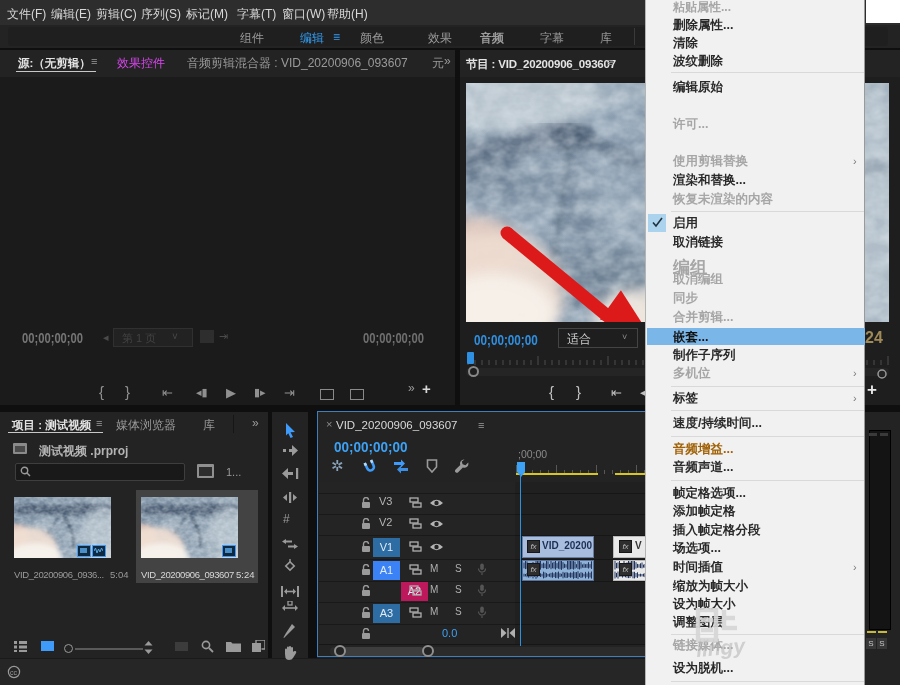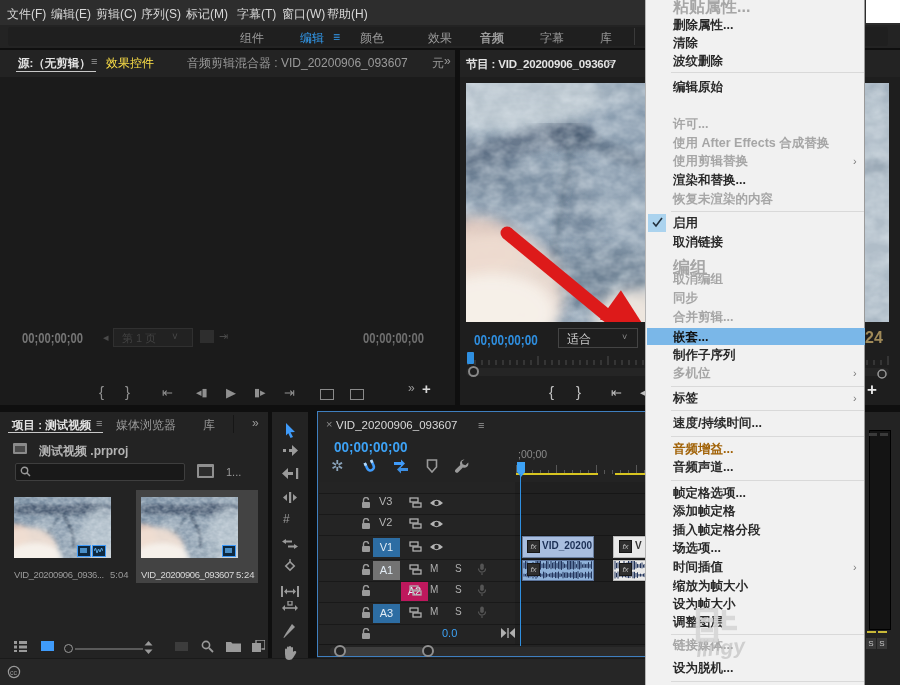--- a/index.html
+++ b/index.html
@@ -35,21 +35,21 @@
 
 <div class="abs" style="left:0;top:48px;width:900px;height:2px;background:#0f0f0f;"></div>
 <div class="abs" style="left:455px;top:48px;width:5px;height:358px;background:#0f0f0f;"></div>
 <div class="abs" style="left:0;top:405px;width:900px;height:7px;background:#0f0f0f;"></div>
 
 <div class="abs" style="left:0;top:50px;width:455px;height:355px;background:#232323;"></div>
 <div class="abs" style="left:0;top:77px;width:455px;height:328px;background:#1b1b1b;"></div>
 <div class="abs tx" style="left:18px;top:56px;font-size:11.5px;color:#e4e4e4;font-weight:bold;">源:（无剪辑）</div>
 <div class="abs tx" style="left:91px;top:55px;font-size:11px;color:#9a9a9a;">≡</div>
 <div class="abs" style="left:16px;top:71px;width:80px;height:1px;background:#c8c8c8;"></div>
-<div class="abs tx" style="left:106px;top:55px;font-size:12px;color:#fde047;">效果控件</div>
+<div class="abs tx" style="left:117px;top:55px;font-size:12px;color:#d946ef;">效果控件</div>
 <div class="abs tx" style="left:187px;top:55px;font-size:12px;color:#9a9a9a;">音频剪辑混合器 : VID_20200906_093607</div>
 <div class="abs tx" style="left:432px;top:55px;font-size:12px;color:#9a9a9a;">元</div>
 <div class="abs tx" style="left:444px;top:54px;font-size:12px;color:#9a9a9a;">»</div>
 
 <div class="abs tx" style="left:22px;top:330px;font-size:14px;font-weight:bold;color:#757575;transform:scaleX(0.80);transform-origin:0 0;">00;00;00;00</div>
 <div class="abs tx" style="left:363px;top:330px;font-size:14px;font-weight:bold;color:#6f6f6f;transform:scaleX(0.80);transform-origin:0 0;">00;00;00;00</div>
 <div class="abs tx" style="left:103px;top:331px;font-size:11px;color:#4a4a4a;">◂</div>
 <div class="abs" style="left:113px;top:328px;width:78px;height:17px;background:#222222;border:1px solid #303030;"></div>
 <div class="abs tx" style="left:122px;top:331px;font-size:11px;color:#424242;">第 1 页</div>
 <div class="abs tx" style="left:172px;top:331px;font-size:10px;color:#4a4a4a;">˅</div>
@@ -518,21 +518,21 @@
       <rect x="4" y="6" width="8" height="4" fill="none" stroke="#b0b0b0" stroke-width="1.3"></rect>
     </svg>
 <svg class="abs" style="left:111px;top:130px;" width="15" height="10" viewBox="0 0 15 10">
       <path d="M1 5 Q7.5 -1.5 14 5 Q7.5 11.5 1 5 Z" fill="#b5b5b5"></path>
       <circle cx="7.5" cy="5" r="2.2" fill="#242424"></circle>
     </svg>
 <svg class="abs" style="left:43px;top:152px;" width="10" height="12" viewBox="0 0 10 12">
       <path d="M2.5 5 L2.5 3 a2.5 2.5 0 0 1 5 0" fill="none" stroke="#9a9a9a" stroke-width="1.4"></path>
       <rect x="1" y="5" width="8" height="6" rx="1" fill="#9a9a9a"></rect>
     </svg>
-<div class="abs" style="left:55px;top:149px;width:27px;height:19px;background:#737373;color:#e2ecf5;font-size:11px;text-align:center;line-height:19px;">A1</div>
+<div class="abs" style="left:55px;top:149px;width:27px;height:19px;background:#3b82f6;color:#e2ecf5;font-size:11px;text-align:center;line-height:19px;">A1</div>
 <svg class="abs" style="left:91px;top:152px;" width="13" height="11" viewBox="0 0 13 11">
       <rect x="1" y="1" width="8" height="4" fill="none" stroke="#b0b0b0" stroke-width="1.3"></rect>
       <rect x="4" y="6" width="8" height="4" fill="none" stroke="#b0b0b0" stroke-width="1.3"></rect>
     </svg>
 <div class="abs tx" style="left:112px;top:151px;font-size:10px;color:#b0b0b0;">M</div>
 <div class="abs tx" style="left:137px;top:151px;font-size:10px;color:#b0b0b0;">S</div>
 <svg class="abs" style="left:159px;top:151px;" width="10" height="13" viewBox="0 0 10 13">
       <rect x="3.2" y="0.5" width="3.6" height="6.5" rx="1.8" fill="#555555"></rect>
       <path d="M1.5 5.5 a3.5 3.5 0 0 0 7 0" fill="none" stroke="#555555" stroke-width="1.2"></path>
       <line x1="5" y1="9.5" x2="5" y2="12" stroke="#555555" stroke-width="1.2"></line>
@@ -764,28 +764,27 @@
 <div class="abs" style="left:877px;top:638px;width:10px;height:11px;background:#383838;color:#c8c8c8;font-size:8px;text-align:center;line-height:11px;">S</div>
 
 <div class="abs tx" style="left:867px;top:380px;font-size:17px;color:#e8e8e8;font-weight:bold;">+</div>
 <svg class="abs" style="left:876px;top:368px;" width="12" height="12" viewBox="0 0 12 12">
     <circle cx="6" cy="6" r="4" fill="none" stroke="#9a9a9a" stroke-width="1.5"></circle>
   </svg>
 
 <div class="abs" style="left:866px;top:0;width:34px;height:23px;background:#ffffff;"></div>
 
 <div class="abs" id="menu" style="left:645px;top:0;width:220px;height:685px;background:#f1f1f1;border-left:1px solid #b5b5b5;border-right:1px solid #9a9a9a;box-sizing:border-box;">
-<div class="abs tx" style="left:27px;top:-1px;height:16px;line-height:16px;font-size:16px;font-weight:bold;color:#a6a6a6;">粘贴属性...</div>
+<div class="abs tx" style="left:27px;top:-1px;height:16px;line-height:16px;font-size:12px;font-weight:bold;color:#a6a6a6;">粘贴属性...</div>
 <div class="abs tx" style="left:27px;top:17px;height:16px;line-height:16px;font-size:12.5px;font-weight:bold;color:#2a2a2a;">删除属性...</div>
 <div class="abs tx" style="left:27px;top:34.5px;height:16px;line-height:16px;font-size:12.5px;font-weight:bold;color:#2a2a2a;">清除</div>
 <div class="abs tx" style="left:27px;top:52.5px;height:16px;line-height:16px;font-size:12.5px;font-weight:bold;color:#2a2a2a;">波纹删除</div>
 <div class="abs" style="left:25px;top:71.5px;width:193px;height:1px;background:#d9d9d9;"></div>
 <div class="abs tx" style="left:27px;top:79px;height:16px;line-height:16px;font-size:12.5px;font-weight:bold;color:#2a2a2a;">编辑原始</div>
 <div class="abs tx" style="left:27px;top:116px;height:16px;line-height:16px;font-size:12.5px;font-weight:bold;color:#a6a6a6;">许可...</div>
-<div class="abs tx" style="left:27px;top:134.5px;height:16px;line-height:16px;font-size:12.5px;font-weight:bold;color:#a6a6a6;">使用 After Effects 合成替换</div>
 <div class="abs tx" style="left:27px;top:153px;height:16px;line-height:16px;font-size:12.5px;font-weight:bold;color:#a6a6a6;">使用剪辑替换</div>
 <div class="abs tx" style="left:207px;top:153px;height:16px;line-height:16px;font-size:11px;color:#7a7a7a;">›</div>
 <div class="abs tx" style="left:27px;top:172px;height:16px;line-height:16px;font-size:12.5px;font-weight:bold;color:#2a2a2a;">渲染和替换...</div>
 <div class="abs tx" style="left:27px;top:190.5px;height:16px;line-height:16px;font-size:12.5px;font-weight:bold;color:#a6a6a6;">恢复未渲染的内容</div>
 <div class="abs" style="left:25px;top:211px;width:193px;height:1px;background:#d9d9d9;"></div>
 <div class="abs tx" style="left:27px;top:215px;height:16px;line-height:16px;font-size:12.5px;font-weight:bold;color:#2a2a2a;">启用</div>
 <div class="abs" style="left:2px;top:214px;width:18px;height:18px;background:#abd3ee;"></div>
 <svg class="abs" style="left:5px;top:216px;" width="13" height="13" viewBox="0 0 13 13">
       <path d="M2 6.5 L5 10 L11 2" fill="none" stroke="#22303c" stroke-width="1.6"></path>
     </svg>

